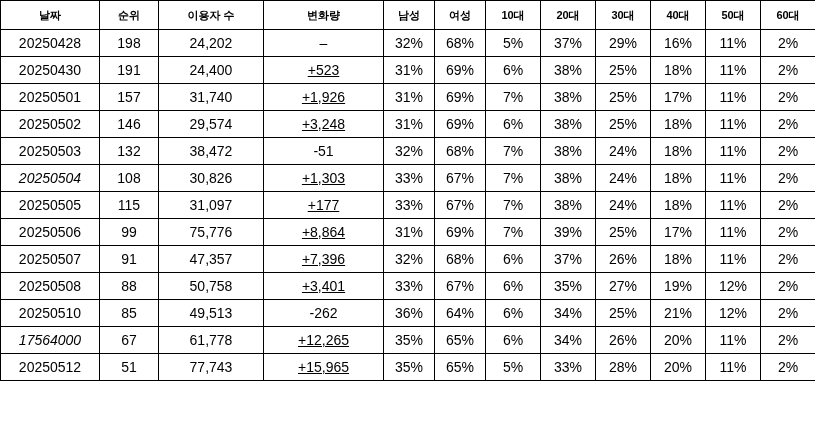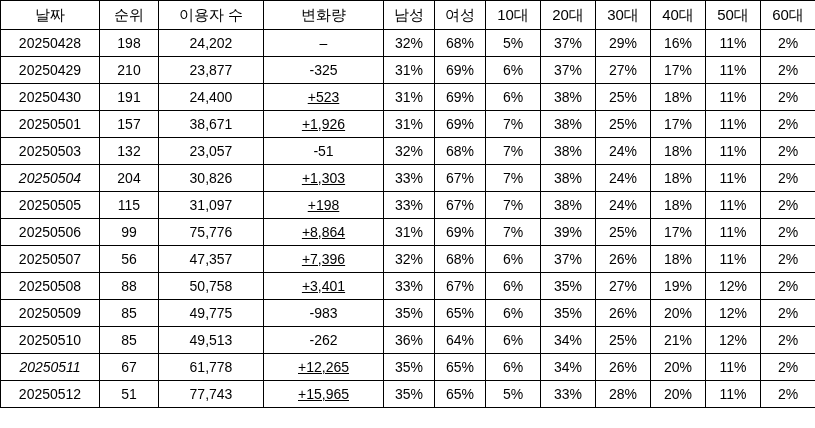--- a/index.html
+++ b/index.html
@@ -23,22 +23,22 @@
     text-align: center;
     vertical-align: middle;
     font-size: 14px;
     color: #000000;
     padding: 0;
     height: 26px;
     white-space: nowrap;
     overflow: hidden;
   }
   table.stats thead th {
-    font-weight: normal;
-    font-size: 15px;
+    font-weight: bold;
+    font-size: 11px;
     height: 28px;
   }
   
   col.c-date  { width: 99px; }
   col.c-rank  { width: 59px; }
   col.c-users { width: 105px; }
   col.c-delta { width: 120px; }
   col.c-male  { width: 51px; }
   col.c-female{ width: 51px; }
   col.c-age   { width: 55px; }
@@ -92,94 +92,94 @@
         <td>32%</td>
         <td>68%</td>
         <td>5%</td>
         <td>37%</td>
         <td>29%</td>
         <td>16%</td>
         <td>11%</td>
         <td>2%</td>
       </tr>
       <tr>
-        <td>20250429</td>
-        <td>210</td>
-        <td>23,877</td>
-        <td class="neg">-325</td>
-        <td>31%</td>
-        <td>69%</td>
-        <td>6%</td>
-        <td>37%</td>
-        <td>27%</td>
-        <td>17%</td>
-        <td>11%</td>
-        <td>2%</td>
-      </tr>
-      <tr>
         <td>20250430</td>
         <td>191</td>
         <td>24,400</td>
         <td class="pos">+523</td>
         <td>31%</td>
         <td>69%</td>
         <td>6%</td>
         <td>38%</td>
         <td>25%</td>
         <td>18%</td>
         <td>11%</td>
         <td>2%</td>
       </tr>
       <tr>
         <td>20250501</td>
         <td>157</td>
-        <td>38,671</td>
+        <td>31,740</td>
         <td class="pos">+1,926</td>
         <td>31%</td>
         <td>69%</td>
         <td>7%</td>
         <td>38%</td>
         <td>25%</td>
         <td>17%</td>
+        <td>11%</td>
+        <td>2%</td>
+      </tr>
+      <tr>
+        <td>20250502</td>
+        <td>146</td>
+        <td>29,574</td>
+        <td class="pos">+3,248</td>
+        <td>31%</td>
+        <td>69%</td>
+        <td>6%</td>
+        <td>38%</td>
+        <td>25%</td>
+        <td>18%</td>
         <td>11%</td>
         <td>2%</td>
       </tr>
       <tr>
         <td class="date-blue">20250503</td>
         <td>132</td>
-        <td>23,057</td>
+        <td>38,472</td>
         <td class="neg">-51</td>
         <td>32%</td>
         <td>68%</td>
         <td>7%</td>
         <td>38%</td>
         <td>24%</td>
         <td>18%</td>
         <td>11%</td>
         <td>2%</td>
       </tr>
       <tr>
         <td class="date-red">20250504</td>
-        <td>204</td>
+        <td>108</td>
         <td>30,826</td>
         <td class="pos">+1,303</td>
         <td>33%</td>
         <td>67%</td>
         <td>7%</td>
         <td>38%</td>
         <td>24%</td>
         <td>18%</td>
         <td>11%</td>
         <td>2%</td>
       </tr>
       <tr>
         <td>20250505</td>
         <td>115</td>
         <td>31,097</td>
-        <td class="pos">+198</td>
+        <td class="pos">+177</td>
         <td>33%</td>
         <td>67%</td>
         <td>7%</td>
         <td>38%</td>
         <td>24%</td>
         <td>18%</td>
         <td>11%</td>
         <td>2%</td>
       </tr>
       <tr>
@@ -191,21 +191,21 @@
         <td>69%</td>
         <td>7%</td>
         <td>39%</td>
         <td>25%</td>
         <td>17%</td>
         <td>11%</td>
         <td>2%</td>
       </tr>
       <tr>
         <td>20250507</td>
-        <td>56</td>
+        <td>91</td>
         <td>47,357</td>
         <td class="pos">+7,396</td>
         <td>32%</td>
         <td>68%</td>
         <td>6%</td>
         <td>37%</td>
         <td>26%</td>
         <td>18%</td>
         <td>11%</td>
         <td>2%</td>
@@ -214,53 +214,39 @@
         <td>20250508</td>
         <td>88</td>
         <td>50,758</td>
         <td class="pos">+3,401</td>
         <td>33%</td>
         <td>67%</td>
         <td>6%</td>
         <td>35%</td>
         <td>27%</td>
         <td>19%</td>
-        <td>12%</td>
-        <td>2%</td>
-      </tr>
-      <tr>
-        <td>20250509</td>
-        <td>85</td>
-        <td>49,775</td>
-        <td class="neg">-983</td>
-        <td>35%</td>
-        <td>65%</td>
-        <td>6%</td>
-        <td>35%</td>
-        <td>26%</td>
-        <td>20%</td>
         <td>12%</td>
         <td>2%</td>
       </tr>
       <tr>
         <td class="date-blue">20250510</td>
         <td>85</td>
         <td>49,513</td>
         <td class="neg">-262</td>
         <td>36%</td>
         <td>64%</td>
         <td>6%</td>
         <td>34%</td>
         <td>25%</td>
         <td>21%</td>
         <td>12%</td>
         <td>2%</td>
       </tr>
       <tr>
-        <td class="date-red">20250511</td>
+        <td class="date-red">17564000</td>
         <td>67</td>
         <td>61,778</td>
         <td class="pos">+12,265</td>
         <td>35%</td>
         <td>65%</td>
         <td>6%</td>
         <td>34%</td>
         <td>26%</td>
         <td>20%</td>
         <td>11%</td>

